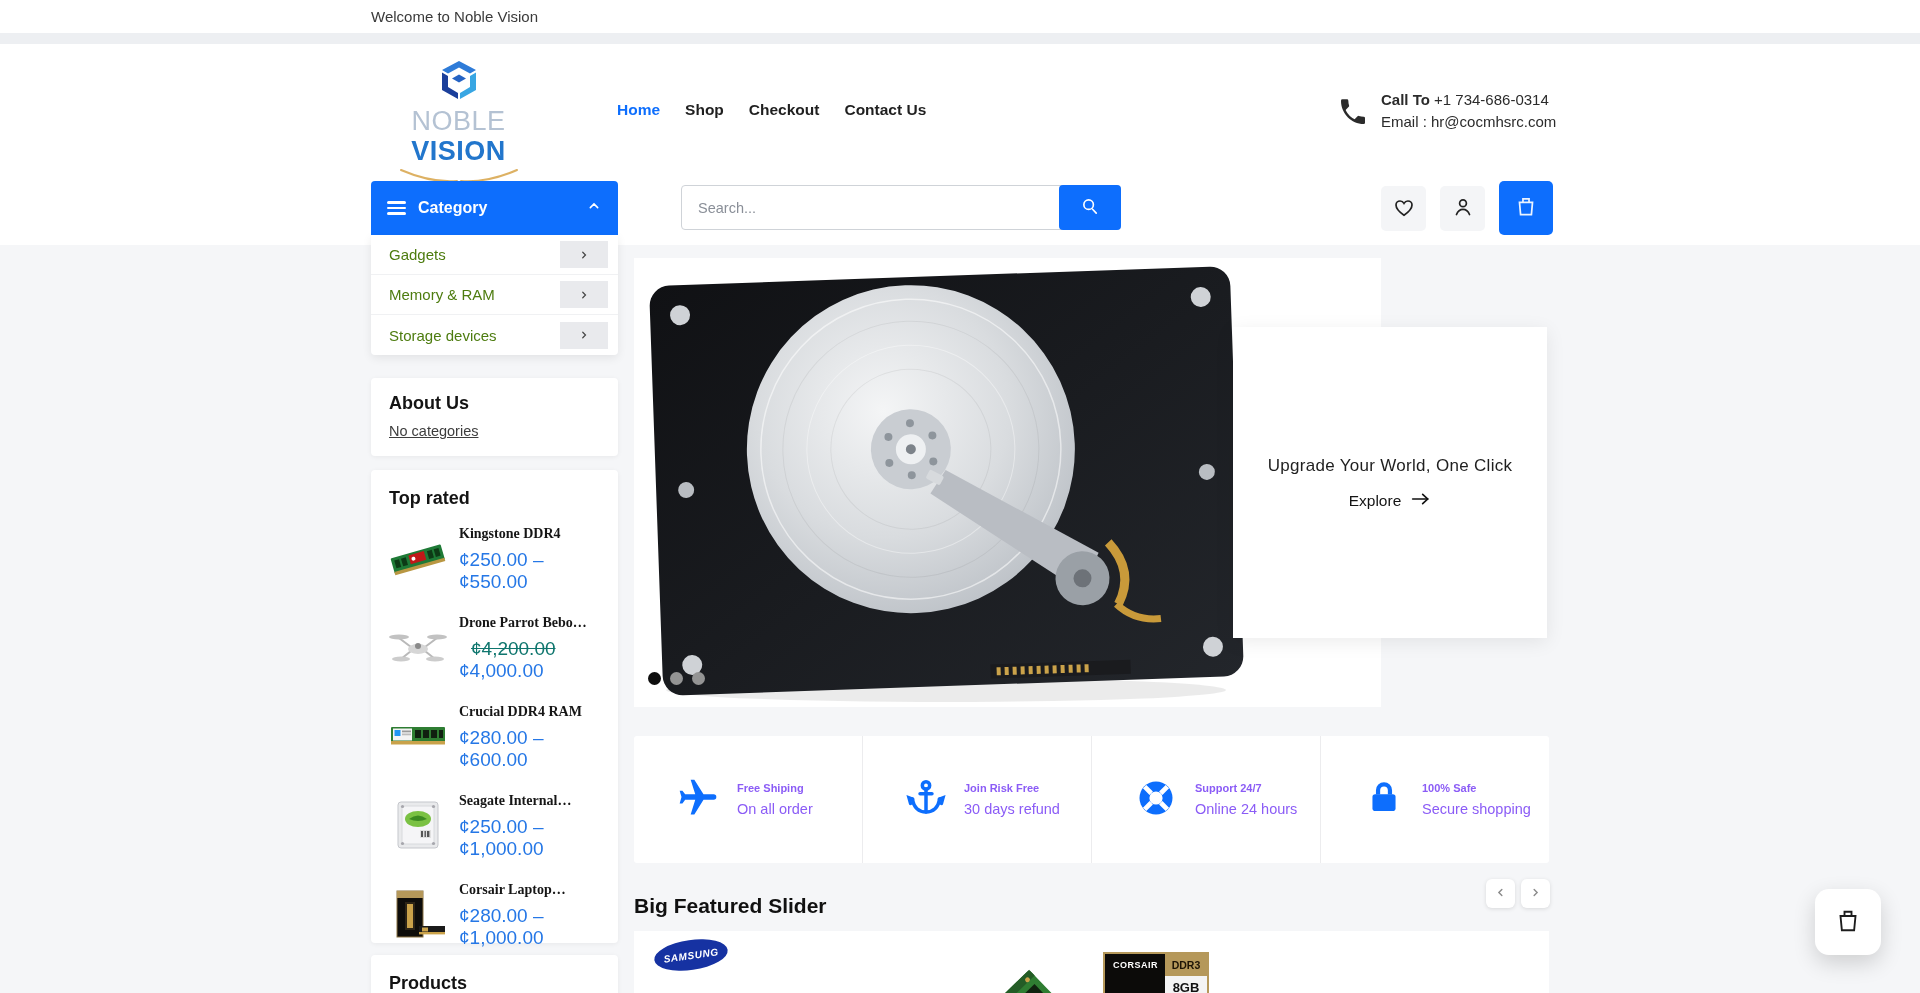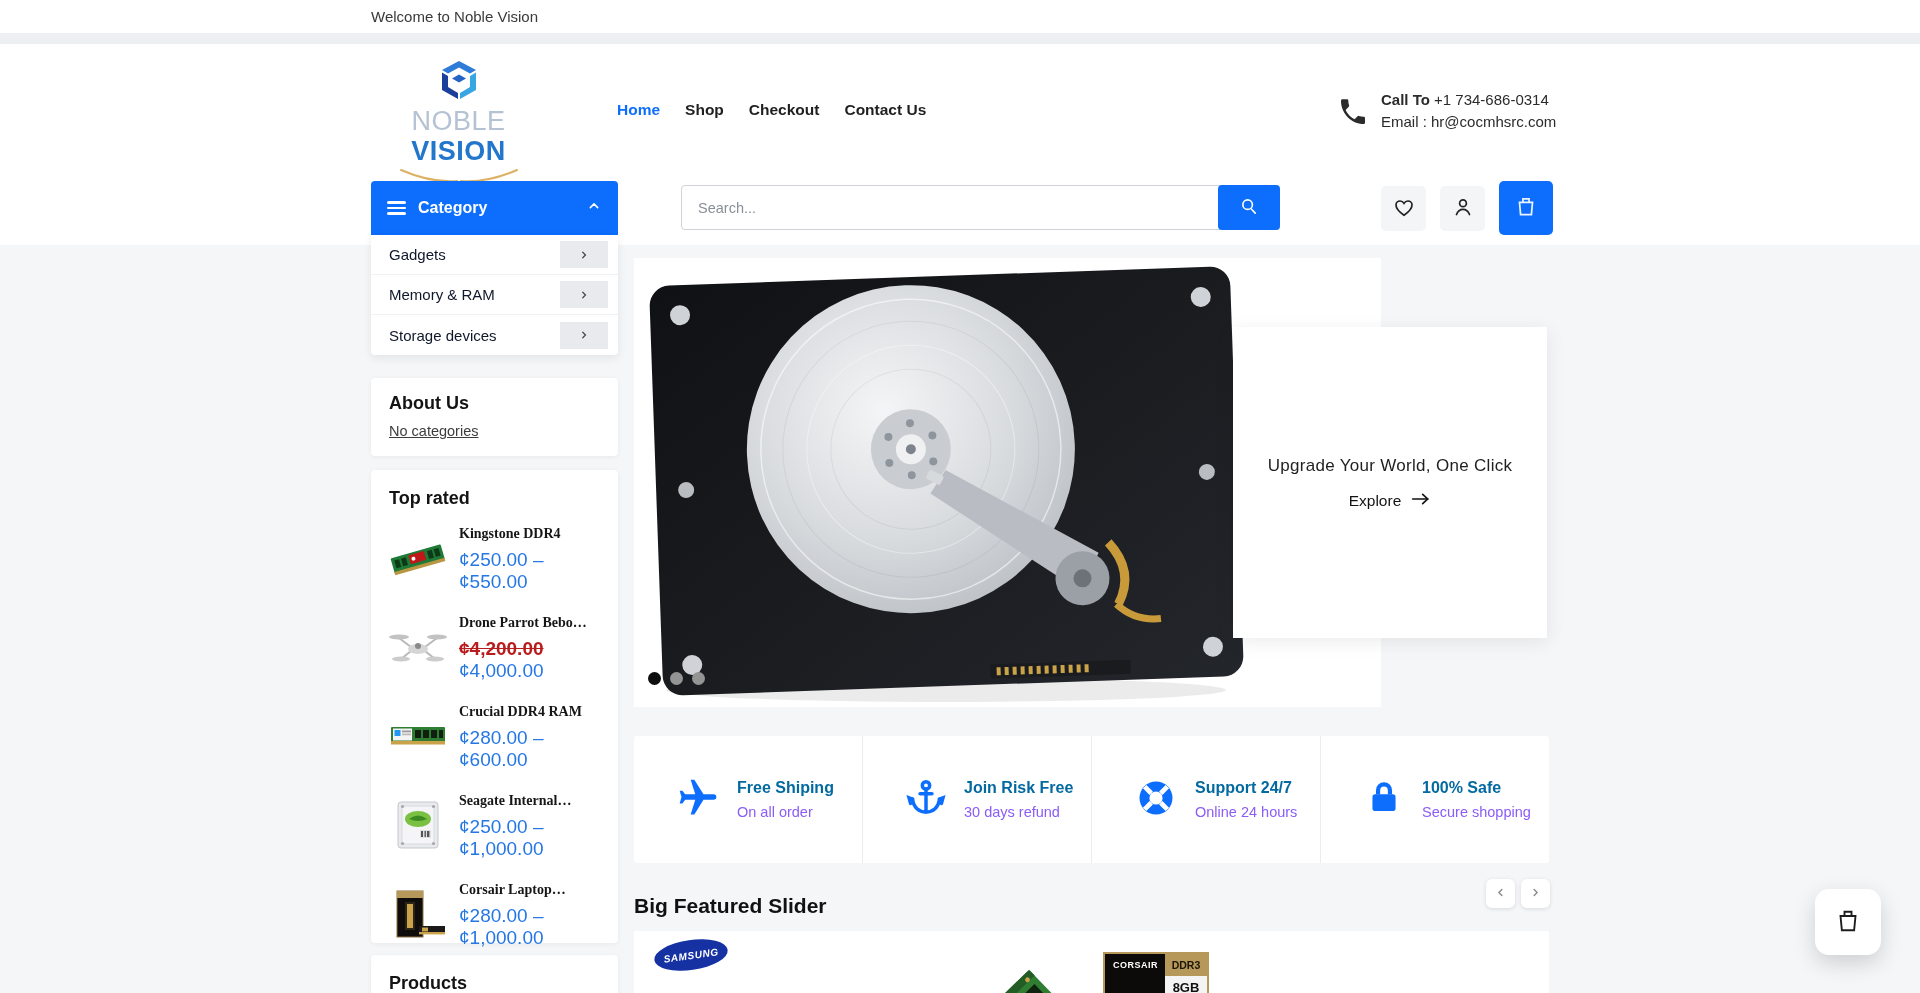--- a/index.html
+++ b/index.html
@@ -35,25 +35,25 @@
       border-radius:4px 4px 0 0; display:flex; align-items:center; padding:0 16px;
       color:#fff; cursor:pointer; }
   .category-btn .label { font-size:16px; font-weight:700; margin-left:12px; flex:1; text-align:left; }
   .burger span { display:block; width:19px; height:2.4px; background:#fff; border-radius:2px; margin:3.2px 0; }
 
   .category-card { left:371px; top:235px; width:247px; background:#fff;
       box-shadow:0 3px 10px rgba(0,0,0,.08); border-radius:0 0 4px 4px; }
   .cat-row { height:40px; display:flex; align-items:center; padding:0 10px 0 18px;
       border-bottom:1px solid #f0f1f3; cursor:pointer; }
   .cat-row:last-child { border-bottom:none;justify-content:center; }
-  .cat-row .cat-label { flex:1; font-size:15px; color:#0f172a; }
+  .cat-row .cat-label { flex:1; font-size:15px; color:#4d7c0f; }
   .cat-expand { width:48px; height:27px; background:#e9eaed; display:flex;
       align-items:center; justify-content:center; cursor:pointer; }
 
-  .search-wrap { left:681px; top:185px; width:599px; height:45px; background:#fff;
+  .search-wrap { left:681px; top:185px; width:440px; height:45px; background:#fff;
       border:1px solid #cfd3d8; border-radius:4px; display:flex; }
   .search-input { flex:1; border:none; outline:none; font-size:14.5px; padding:0 16px;
       color:#333; background:transparent; font-family:inherit; }
   .search-input::placeholder { color:#8a8f98; }
   .search-btn { width:62px; height:45px; margin:-1px -1px -1px 0; background:#0d6efd;
       border:none; border-radius:4px; display:flex; align-items:center; justify-content:center; cursor:pointer; }
 
   .icon-btn { width:45px; height:45px; background:#f4f5f7; border-radius:5px;
       display:flex; align-items:center; justify-content:center; cursor:pointer; }
   .cart-btn { left:1499px; top:181px; width:54px; height:54px; background:#0d6efd;
@@ -79,30 +79,30 @@
   .about-card { top:378px; height:78px; padding-top:15px; }
   .about-body { margin-top:9px; font-size:14.5px; color:#3d3d3d;text-decoration:underline; }
 
   .toprated-card { top:470px; height:473px; }
   .tr-list { margin-top:17px; }
   .tr-row { display:flex; gap:12px; align-items:center; min-height:56px; margin-bottom:22px; }
   .tr-thumb { width:58px; flex:0 0 58px; }
   .tr-name { font-size:14px; font-weight:700; color:#161616; margin-bottom:7px; cursor:pointer;
       white-space:nowrap; overflow:hidden;font-family:Liberation Serif, serif; }
   .tr-price { font-size:19px; color:#2577e6; font-weight:500; }
-  .tr-old { color:#b91c1c; text-decoration:line-through; font-weight:700; margin-right:6px; }
+  .tr-old { color:#0f766e; text-decoration:line-through; font-weight:400; margin-right:6px;margin-left:12px; }
 
   .products-card { top:955px; height:120px; }
 
   
   .features { left:634px; top:736px; width:915px; height:127px; background:#fff;
       border-radius:3px; display:flex; }
   .feature { flex:1; display:flex; align-items:center; padding-left:42px; gap:17px; }
   .feature + .feature { border-left:1px solid #ececee; }
-  .f-title { font-size:16px; font-weight:700; color:#0369a1; }
+  .f-title { font-size:11px; font-weight:700; color:#8b5cf6; }
   .f-sub { font-size:14.5px; color:#8b5cf6; margin-top:7px; }
 
   
   .featured-title { left:634px; top:894px; font-size:21px; font-weight:700; color:#111; }
   .slider-nav { top:879px; width:29px; height:29px; background:#fff; border-radius:6px;
       box-shadow:0 1px 4px rgba(0,0,0,.12); display:flex; align-items:center;
       justify-content:center; cursor:pointer; border:none; }
   .featured-body { left:634px; top:931px; width:915px; height:160px; background:#fff; overflow:hidden; }
 
   .samsung-logo { position:absolute; left:20px; top:9px; width:74px; height:30px;

